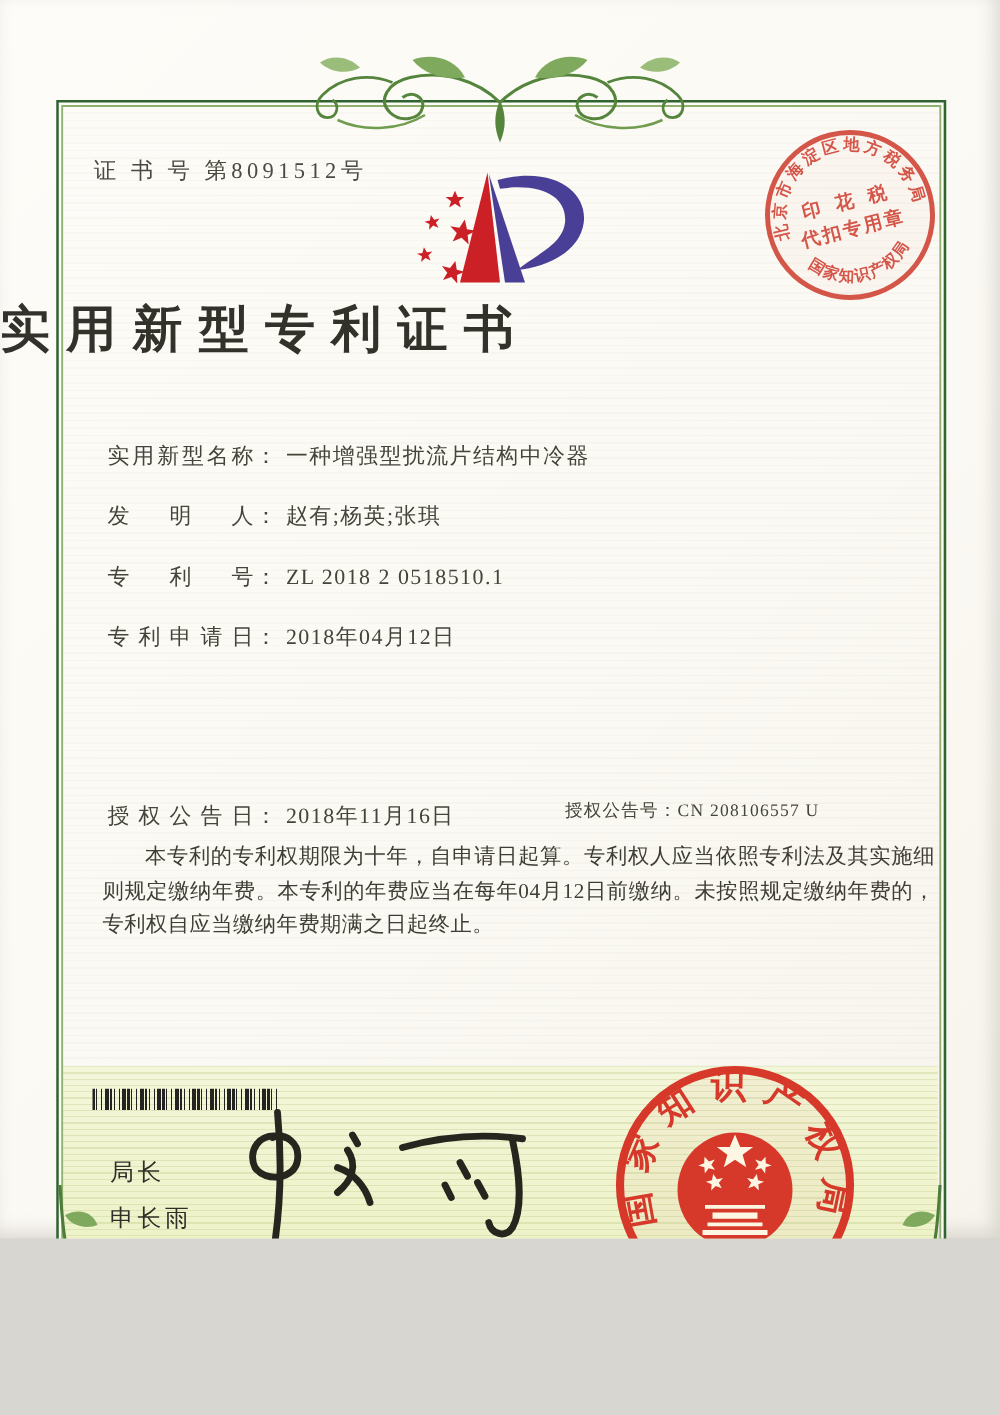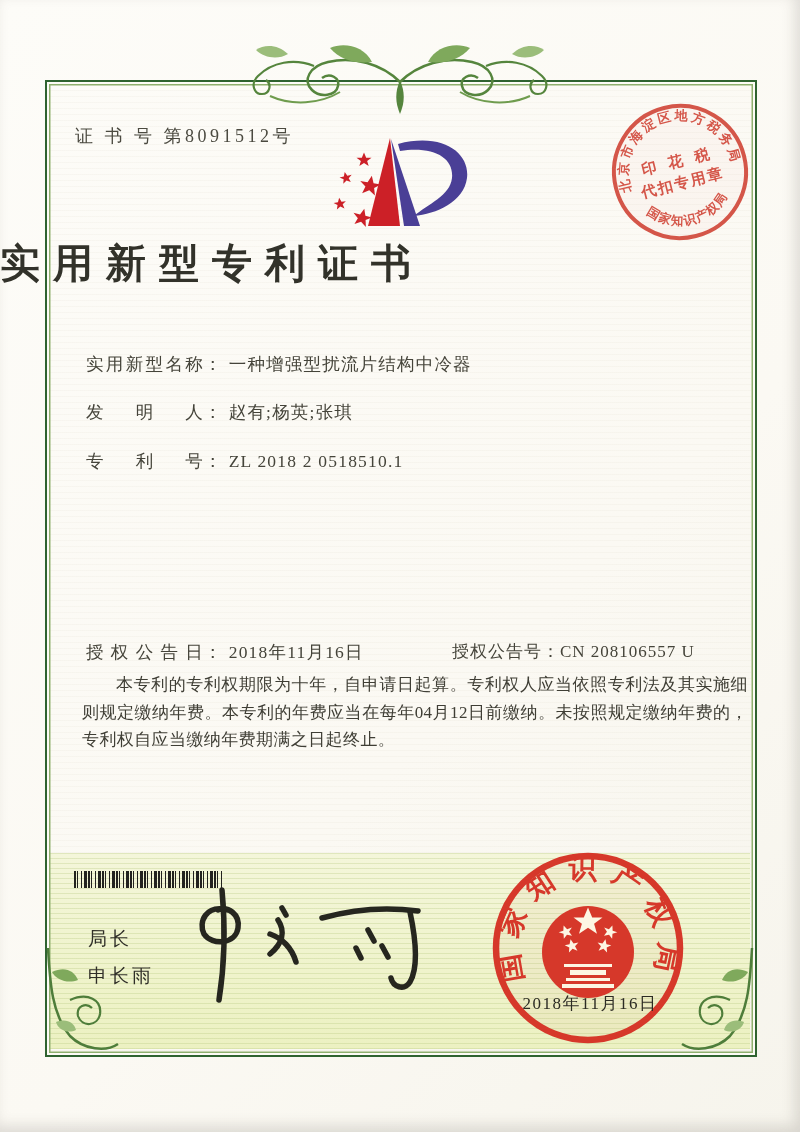--- a/index.html
+++ b/index.html
@@ -1,17 +1,17 @@
 <!DOCTYPE html>
 <html><head>
 <meta charset="utf-8">
 <style>
   html,body{margin:0;padding:0;background:#d8d6d1;}
   .page{
-    position:relative;width:800px;height:1132px;margin:0 auto;
+    position:relative;width:800px;height:991px;margin:0 auto;
     background:linear-gradient(135deg,#fdfcf8 0%,#fbf9f3 60%,#f6f4ec 100%);
     overflow:hidden;
     font-family:"Liberation Serif","DejaVu Serif",serif;
     box-shadow:inset -5px -6px 14px rgba(90,85,75,.18);
   }
   .texture{position:absolute;left:49px;top:84px;width:702px;height:967px;
     background:repeating-linear-gradient(to bottom,rgba(205,200,180,.10) 0 1px,transparent 1px 6px);
     pointer-events:none;}
   .frame{position:absolute;left:45px;top:80px;width:708px;height:973px;
     border:2.5px solid #2f6330;
@@ -21,21 +21,21 @@
   }
   .tint-band::after{content:"";position:absolute;inset:0;
     background:repeating-linear-gradient(to bottom,rgba(176,196,120,.30) 0 1px,transparent 1px 5px);}
   .cert-number{position:absolute;left:75px;top:124px;font-size:18px;letter-spacing:3.5px;color:#4b4a40;z-index:5;}
   .logo{position:absolute;left:328px;top:136px;z-index:5;}
   .doc-title{position:absolute;left:0;top:236px;width:100%;
     font-size:40px;font-weight:bold;letter-spacing:13px;color:#32322a;z-index:5;margin:0;}
   .row{position:absolute;left:86px;font-size:17.5px;color:#45443a;letter-spacing:1.2px;white-space:nowrap;z-index:5;}
   .row .lbl{display:inline-block;width:118px;text-align:justify;text-align-last:justify;vertical-align:bottom;}
   .row .colon{margin-right:6px;}
-  .grant-right{position:absolute;left:452px;top:640px;font-size:17px;color:#45443a;letter-spacing:1px;white-space:nowrap;z-index:5;}
+  .grant-right{position:absolute;left:452px;top:640px;font-size:14px;color:#45443a;letter-spacing:1px;white-space:nowrap;z-index:5;}
   .body-text{position:absolute;left:82px;top:671px;width:666px;font-size:17px;line-height:27.5px;
     text-align:justify;color:#3f3e35;z-index:5;letter-spacing:.4px;}
   .body-text p{margin:0;text-indent:2em;}
   .barcode{position:absolute;left:74px;top:871px;width:150px;height:17px;z-index:5;
     background:repeating-linear-gradient(90deg,#23231f 0 2px,transparent 2px 3px,#23231f 3px 4px,transparent 4px 7px,#23231f 7px 8px,transparent 8px 10px,#23231f 10px 13px,transparent 13px 14px);}
   .officer{position:absolute;left:88px;top:920px;z-index:6;
     font-family:Liberation Serif, serif;
     font-size:19px;line-height:37px;color:#2f2e27;letter-spacing:3px;}
   .signature{position:absolute;left:172px;top:882px;z-index:6;}
   .seal{position:absolute;left:464px;top:848px;z-index:5;}
@@ -120,20 +120,23 @@
 
   <div class="row" style="top:352px">
     <span class="lbl">实用新型名称</span><span class="colon">：</span><span>一种增强型扰流片结构中冷器</span>
   </div>
   <div class="row" style="top:400px">
     <span class="lbl">发明人</span><span class="colon">：</span><span>赵有;杨英;张琪</span>
   </div>
   <div class="row" style="top:449px">
     <span class="lbl">专利号</span><span class="colon">：</span><span>ZL 2018 2 0518510.1</span>
   </div>
+  <div class="row" style="top:497px">
+    <span class="lbl">专利申请日</span><span class="colon">：</span><span>2018年04月12日</span>
+  </div>
   <div class="row" style="top:640px">
     <span class="lbl">授权公告日</span><span class="colon">：</span><span>2018年11月16日</span>
   </div>
   <div class="grant-right">
     <span>授权公告号</span><span class="colon">：</span><span>CN 208106557 U</span>
   </div>
 
   <div class="body-text">
     <p>本专利的专利权期限为十年，自申请日起算。专利权人应当依照专利法及其实施细则规定缴纳年费。本专利的年费应当在每年04月12日前缴纳。未按照规定缴纳年费的，专利权自应当缴纳年费期满之日起终止。</p>
   </div>

